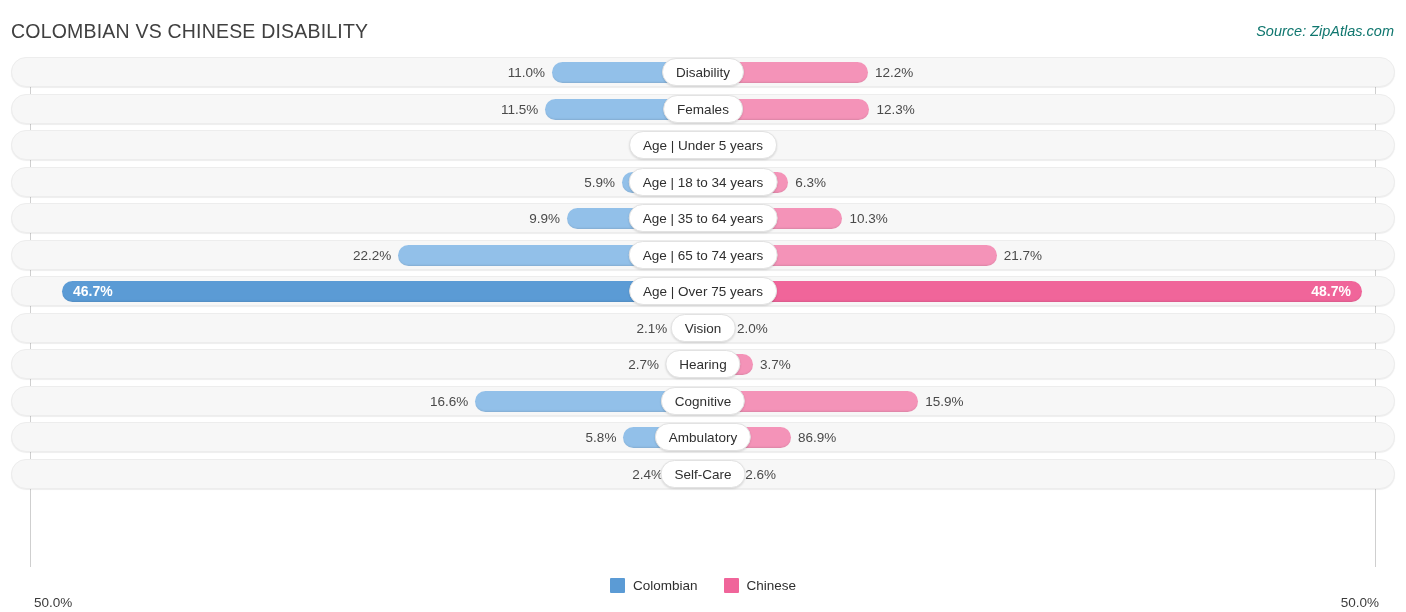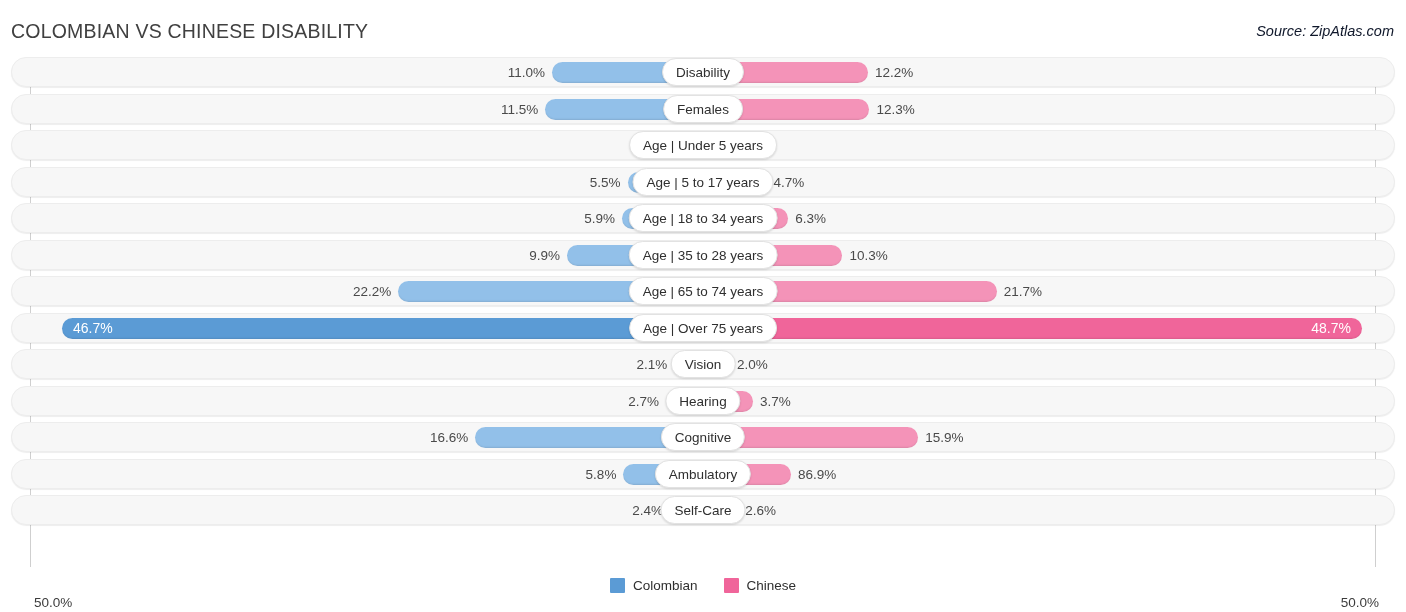--- a/index.html
+++ b/index.html
@@ -32,21 +32,21 @@
     color: #404040;
     font-weight: 400;
     white-space: nowrap;
   }
   .source {
     position: absolute;
     right: 12px;
     top: 23px;
     font-size: 14.5px;
     font-style: italic;
-    color: #0f172a;
+    color: #0f766e;
     white-space: nowrap;
   }
 
   
   .plot {
     position: absolute;
     left: 0;
     top: 57px;
     width: 1406px;
     height: 510px;
@@ -116,20 +116,21 @@
     font-size: 13.5px;
     color: #4a4a4a;
     white-space: nowrap;
     line-height: 17px;
   }
   .val.left  { text-align: right; }
   .val.right { text-align: left; }
   .row.highlight .val.inside {
     color: #ffffff;
     font-size: 14px;
+    font-weight: bold;
   }
 
   
   .center-label {
     position: absolute;
     top: 1px;
     height: 28px;
     line-height: 28px;
     background: #ffffff;
     border: 1px solid #e2e2e2;
@@ -223,41 +224,33 @@
       <div class="row">
         <div class="track"></div>
         <div class="bar left" style="left: 686.529px; width: 16.4711px;"></div>
         <div class="bar right" style="left: 703px; width: 14.885px;"></div>
         <div class="val left" style="right: 726.471px;">1.2%</div>
         <div class="val right" style="left: 724.885px;">1.1%</div>
         <div class="center-label" style="left: 703px;">Age | Under 5 years</div>
       </div>
       <div class="row">
         <div class="track"></div>
-        <div class="bar left" style="left: 627.507px; width: 75.4925px;"></div>
-        <div class="bar right" style="left: 703px; width: 63.5996px;"></div>
-        <div class="val left" style="right: 785.493px;">5.5%</div>
-        <div class="val right" style="left: 773.6px;">4.7%</div>
-        <div class="center-label" style="left: 703px;">Age | 5 to 17 years</div>
-      </div>
-      <div class="row">
-        <div class="track"></div>
         <div class="bar left" style="left: 622.017px; width: 80.9829px;"></div>
         <div class="bar right" style="left: 703px; width: 85.2505px;"></div>
         <div class="val left" style="right: 790.983px;">5.9%</div>
         <div class="val right" style="left: 795.251px;">6.3%</div>
         <div class="center-label" style="left: 703px;">Age | 18 to 34 years</div>
       </div>
       <div class="row">
         <div class="track"></div>
         <div class="bar left" style="left: 567.113px; width: 135.887px;"></div>
         <div class="bar right" style="left: 703px; width: 139.378px;"></div>
         <div class="val left" style="right: 845.887px;">9.9%</div>
         <div class="val right" style="left: 849.378px;">10.3%</div>
-        <div class="center-label" style="left: 703px;">Age | 35 to 28 years</div>
+        <div class="center-label" style="left: 703px;">Age | 35 to 64 years</div>
       </div>
       <div class="row">
         <div class="track"></div>
         <div class="bar left" style="left: 398.285px; width: 304.715px;"></div>
         <div class="bar right" style="left: 703px; width: 293.641px;"></div>
         <div class="val left" style="right: 1014.72px;">22.2%</div>
         <div class="val right" style="left: 1003.64px;">21.7%</div>
         <div class="center-label" style="left: 703px;">Age | 65 to 74 years</div>
       </div>
       <div class="row highlight">

